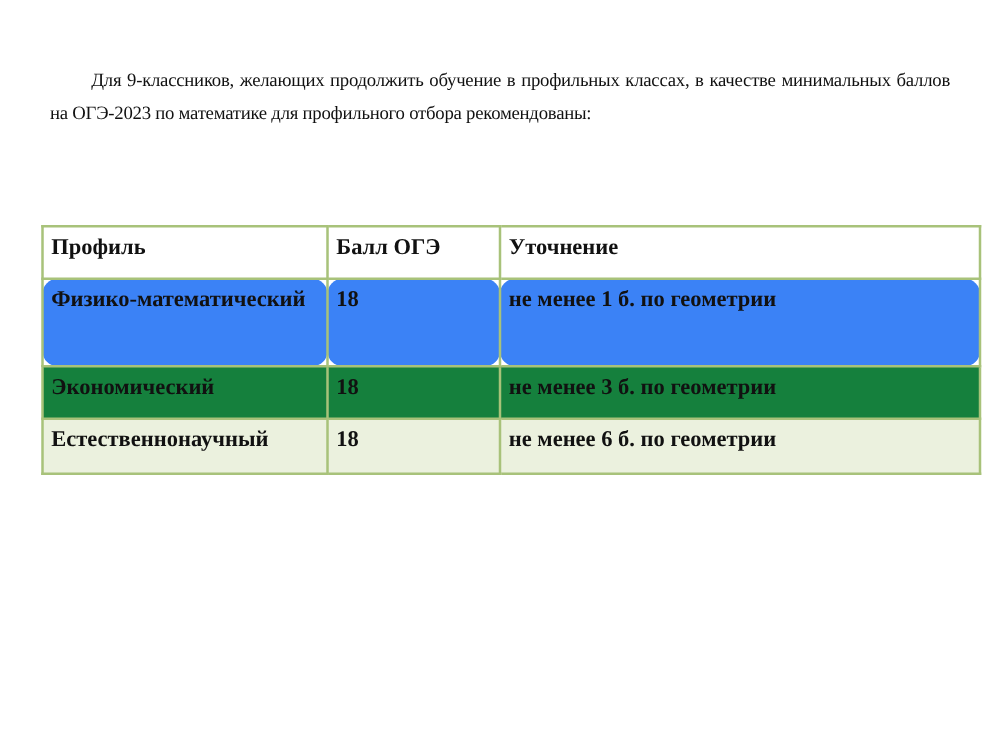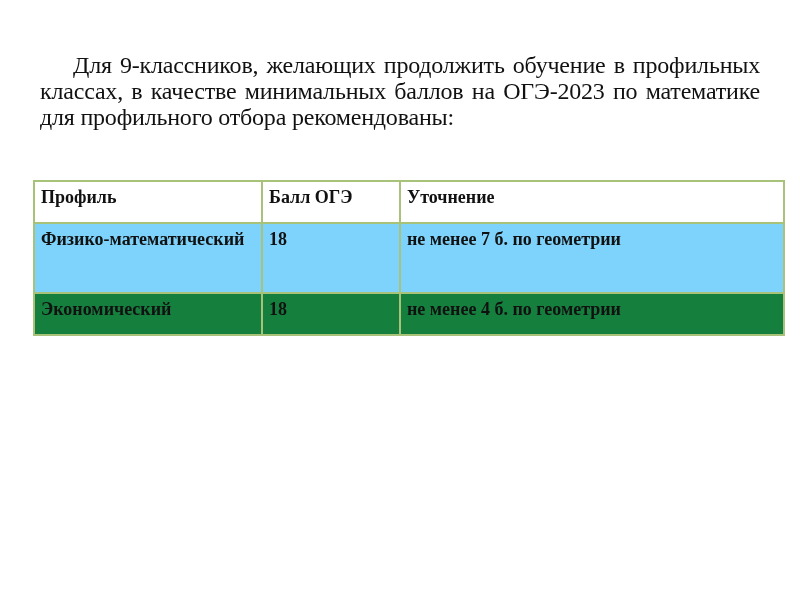--- a/index.html
+++ b/index.html
@@ -13,21 +13,21 @@
       position: relative;
       overflow: hidden;
       font-family: "Liberation Serif", "DejaVu Serif", serif;
       color: #111111;
     }
     .intro {
       position: absolute;
       left: 40px;
       top: 52px;
       width: 720px;
-      font-size: 24px;
+      font-size: 15px;
       line-height: 26px;
       text-align: justify;
       text-indent: 33px;
       letter-spacing: -0.2px;
       margin: 0;
     }
     .score-table {
       position: absolute;
       left: 33px;
       top: 180px;
@@ -41,21 +41,21 @@
       padding: 3px 6px 0 6px;
       font-weight: bold;
       font-size: 18px;
       line-height: 25px;
       color: #111111;
     }
     .col-profile { width: 228px; }
     .col-score { width: 138px; }
     .col-note { width: auto; }
     .row-header td { height: 37px; background: #ffffff; }
-    .row-1 td { height: 65px; background: #7dd3fc; }
+    .row-1 td { height: 65px; background: #3b82f6; border-radius: 12px; }
     .row-2 td { height: 37px; background: #15803d; }
     .row-3 td { height: 39px; background: #ebf1de; }
   </style>
 </head>
 <body>
 
 <p class="intro">Для 9-классников, желающих продолжить обучение  в профильных классах, в качестве минимальных баллов на ОГЭ-2023 по   математике для профильного отбора рекомендованы:</p>
 
 <table class="score-table">
   <colgroup>
@@ -65,21 +65,26 @@
   </colgroup>
   <tbody>
       <tr class="row-header">
     <td>Профиль</td>
     <td>Балл ОГЭ</td>
     <td>Уточнение</td>
   </tr>
   <tr class="row-1">
     <td>Физико-математический</td>
     <td>18</td>
-    <td>не менее 7 б. по геометрии</td>
+    <td>не менее 1 б. по геометрии</td>
   </tr>
   <tr class="row-2">
     <td>Экономический</td>
     <td>18</td>
-    <td>не менее 4 б. по геометрии</td>
+    <td>не менее 3 б. по геометрии</td>
+  </tr>
+  <tr class="row-3">
+    <td>Естественнонаучный</td>
+    <td>18</td>
+    <td>не менее 6 б. по геометрии</td>
   </tr>
 </tbody>
   </table>
 
 </body></html>

